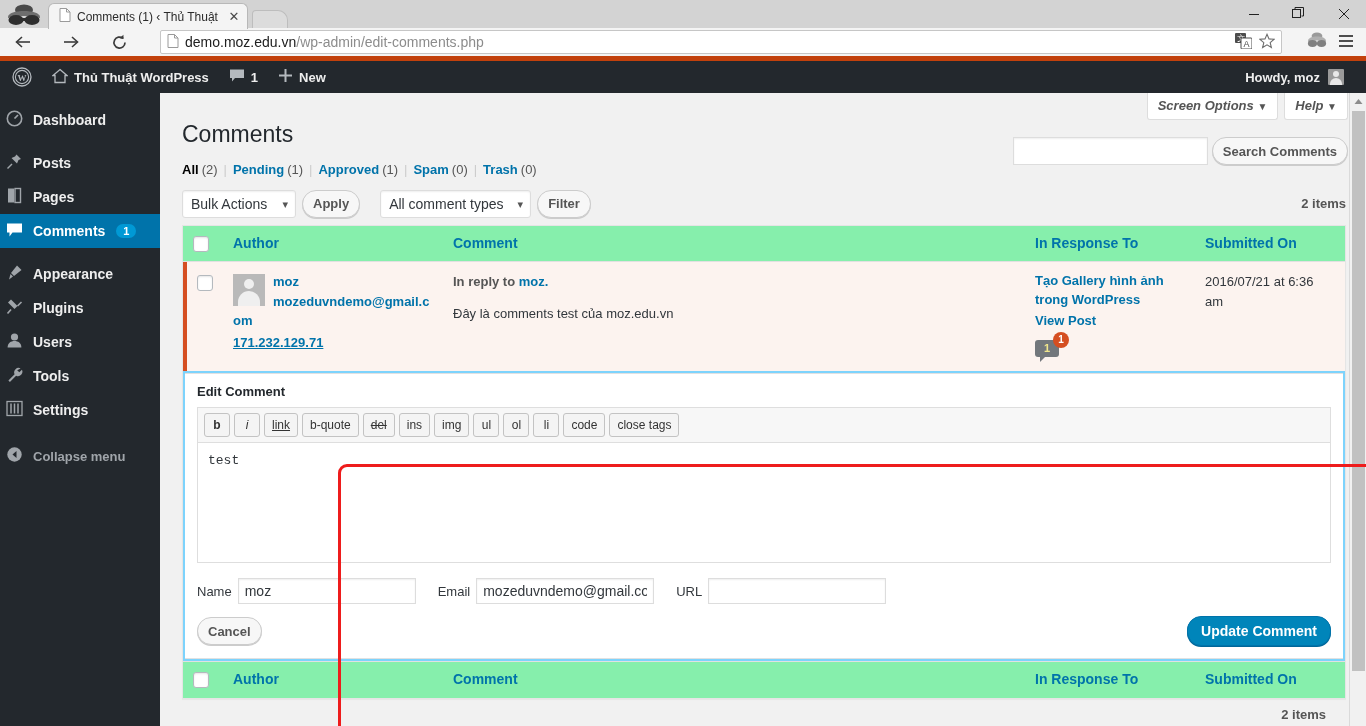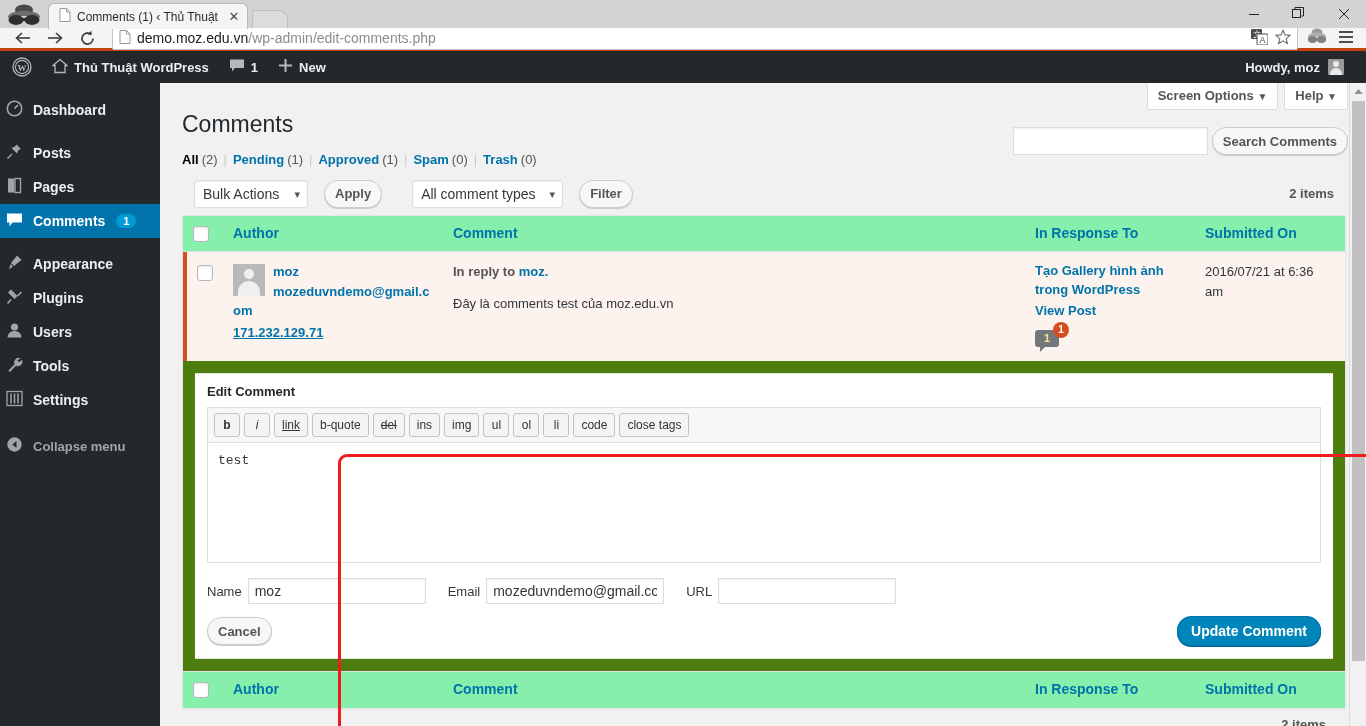--- a/index.html
+++ b/index.html
@@ -46,22 +46,22 @@
   }
   .winbtns {
     position:absolute; right:0; top:0; height:27px; display:flex; align-items:center;
   }
   .winbtn {
     width:45px; height:27px; display:flex; align-items:center; justify-content:center;
     color:#222;
   }
 
   .toolbar {
-    height:23px; background:#f4f4f4; border-bottom:3px solid #c2410c;
-    display:flex; align-items:center; padding:0 8px; gap:2px;
+    height:33px; background:#f4f4f4; border-bottom:5px solid #c2410c;
+    display:flex; align-items:center; padding:0 8px; gap:18px;
   }
   .navbtn {
     width:30px; height:28px; display:flex; align-items:center; justify-content:center;
     color:#3b3b3b; font-size:17px; cursor:pointer;
   }
   .omnibox {
     flex:1 1 auto; height:24px; background:#fff; border:1px solid #c6c6c6;
     border-radius:2px; margin:0 6px 0 8px; display:flex; align-items:center;
     padding:0 6px; gap:6px; overflow:hidden;
   }
@@ -134,21 +134,21 @@
   }
   .wrap { padding:10px 20px 0 22px; position:relative; }
 
   
   .screen-meta {
     position:absolute; right:18px; top:0; display:flex; gap:6px;
   }
   .sm-btn {
     background:#fff; border:1px solid #ddd; border-top:none;
     border-radius:0 0 3px 3px; padding:5px 10px 6px;
-    font-size:13px; color:#555; font-weight:600; cursor:pointer;
+    font-size:13px; color:#555; font-weight:600; cursor:pointer;font-style:italic;
   }
 
   h1.page-title {
     font-size:23px; font-weight:400; color:#23282d; margin:8px 0 8px;
     padding:9px 0 4px; line-height:1.3;
   }
 
   .subsubsub {
     list-style:none; margin:6px 0 0; padding:0; font-size:13px; color:#555;
     display:flex; align-items:center; gap:0;
@@ -172,21 +172,21 @@
     color:#555; font-size:13px; font-weight:600; height:28px; padding:0 10px;
     cursor:pointer; box-shadow:0 1px 0 #ccc;
     font-family:"Liberation Sans", sans-serif;
   }
   .btn-primary {
     background:#0085ba; border:1px solid #0073aa; color:#fff;
     box-shadow:0 1px 0 #006799;
   }
 
   .tablenav {
-    display:flex; align-items:center; gap:16px; margin:12px 12px 6px; position:relative;
+    display:flex; align-items:center; gap:6px; margin:12px 0 6px; position:relative;
     height:30px;
   }
   .select-wrap {
     position:relative; display:inline-block;
   }
   .wp-select {
     appearance:none; -webkit-appearance:none;
     background:#fff; border:1px solid #ddd; border-radius:3px;
     height:28px; padding:0 26px 0 8px; font-size:14px; color:#32373c;
     box-shadow:0 1px 2px rgba(0,0,0,.07) inset; cursor:pointer;
@@ -264,21 +264,21 @@
   .post-com-count .num { color:#f0e68c; }
   .pending-dot {
     position:absolute; left:18px; top:-6px;
     background:#d54e21; color:#fff; font-size:10px; font-weight:bold;
     width:16px; height:16px; line-height:16px; text-align:center;
     border-radius:50%;
   }
   .submitted-on { color:#555; }
 
   
-  .inline-edit-row td { padding:12px; background:#4d7c0f; }
+  .inline-edit-row td { padding:2px; background:#7dd3fc; }
   .replycontainer {
     border-top:1px solid #e1e1e1; border-bottom:1px solid #e1e1e1;
     background:#fff; padding:10px 12px 12px;
   }
   .replyhead {
     font-size:13px; font-weight:600; color:#23282d; margin:0 0 8px;
   }
   .quicktags {
     border:1px solid #dedede; background:#f7f7f7; padding:5px 6px;
     display:flex; gap:4px; flex-wrap:wrap;

